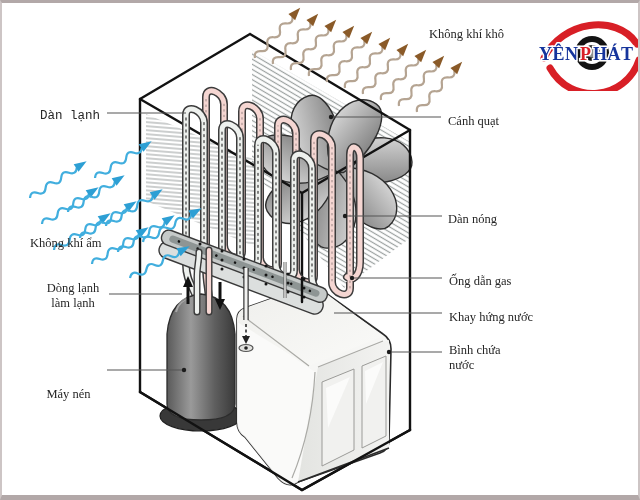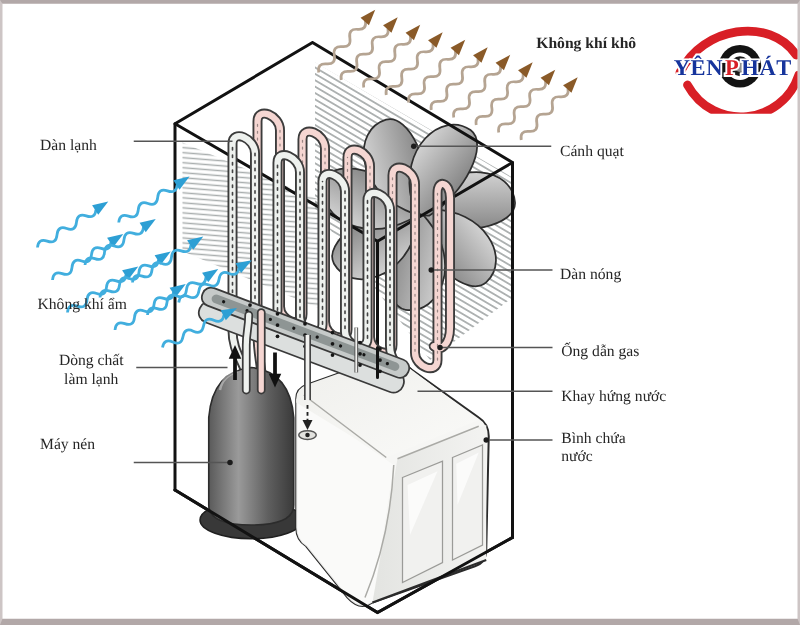--- a/index.html
+++ b/index.html
@@ -9,25 +9,25 @@
     border-top:3px solid #b2a8a8;border-bottom:5px solid #b2a8a8;
     border-left:2px solid #cdc5c5;border-right:2px solid #cdc5c5;
     font-family:"Liberation Serif","DejaVu Serif",serif;
   }
   #scene{position:absolute;left:-2px;top:-3px;}
   .lbl{
     position:absolute;font-size:12.5px;line-height:15px;color:#262626;
     white-space:nowrap;z-index:5;
   }
   .lbl.two{white-space:normal;}
-  #l-dan-lanh{left:30px;top:106px;width:76px;text-align:left;}
+  #l-dan-lanh{left:30px;top:106px;width:76px;text-align:center;font-family:Liberation Mono, monospace;}
   #l-khong-khi-am{left:28px;top:233px;}
   #l-dong-chat{left:26px;top:278px;width:90px;text-align:center;}
-  #l-may-nen{left:30px;top:345px;width:73px;text-align:left;}
-  #l-khong-khi-kho{left:427px;top:24px;font-weight:bold;}
+  #l-may-nen{left:30px;top:384px;width:73px;text-align:center;}
+  #l-khong-khi-kho{left:427px;top:24px;}
   #l-canh-quat{left:446px;top:111px;}
   #l-dan-nong{left:446px;top:209px;}
   #l-ong-dan-gas{left:447px;top:271px;}
   #l-khay-hung-nuoc{left:447px;top:307px;}
   #l-binh-chua-nuoc{left:447px;top:340px;width:70px;text-align:left;}
   #logo{position:absolute;left:520px;top:14px;width:104px;height:74px;z-index:6;margin-left:16px;}
   .logo-text{font-family:"Liberation Serif","DejaVu Serif",serif;font-weight:bold;
     font-size:18px;letter-spacing:.5px;paint-order:stroke;stroke:#ffffff;stroke-width:3px;}
 </style>
 </head>
@@ -288,21 +288,21 @@
         </g>
     <g transform="translate(417,112) rotate(-48)">
           <use href="#wv"></use>
           <use href="#hd"></use>
         </g>
   </g>
 </svg>
 
   <div class="lbl" id="l-dan-lanh">Dàn lạnh</div>
   <div class="lbl" id="l-khong-khi-am">Không khí ẩm</div>
-  <div class="lbl two" id="l-dong-chat"><span>Dòng chất</span><br><span>làm lạnh</span></div>
+  <div class="lbl two" id="l-dong-chat"><span>Dòng lạnh</span><br><span>làm lạnh</span></div>
   <div class="lbl" id="l-may-nen">Máy nén</div>
   <div class="lbl" id="l-khong-khi-kho">Không khí khô</div>
   <div class="lbl" id="l-canh-quat">Cánh quạt</div>
   <div class="lbl" id="l-dan-nong">Dàn nóng</div>
   <div class="lbl" id="l-ong-dan-gas">Ống dẫn gas</div>
   <div class="lbl" id="l-khay-hung-nuoc">Khay hứng nước</div>
   <div class="lbl two" id="l-binh-chua-nuoc"><span>Bình chứa</span><br><span>nước</span></div>
 
   <div id="logo">
     <svg width="104" height="74" viewBox="0 0 104 74" xmlns="http://www.w3.org/2000/svg">

